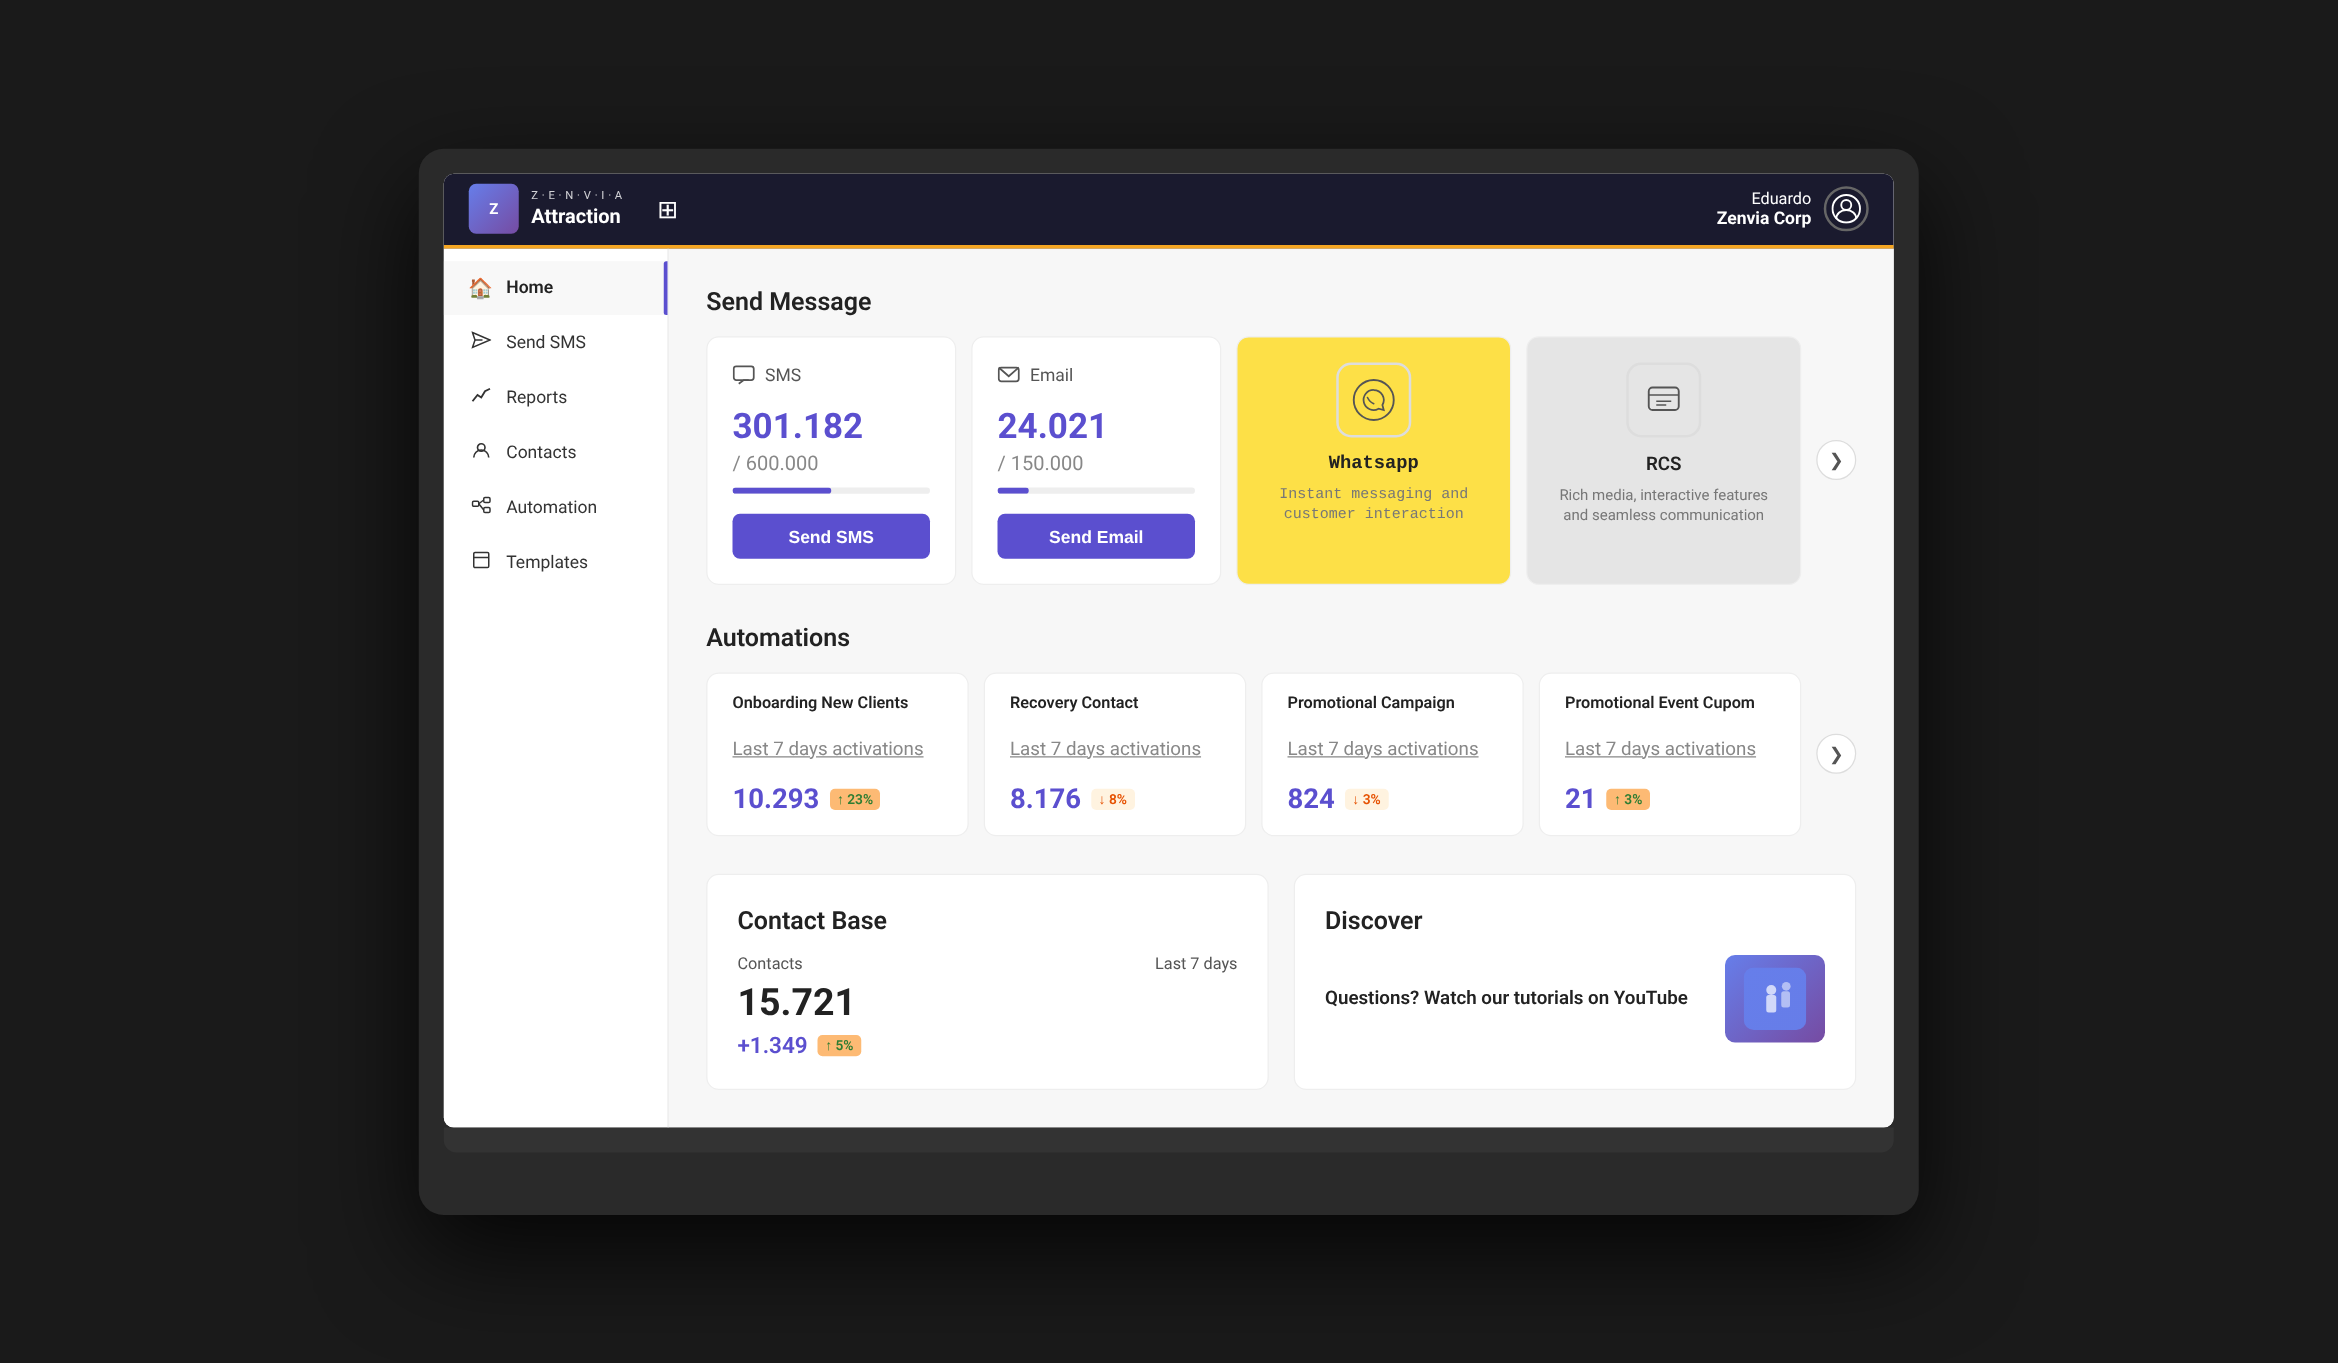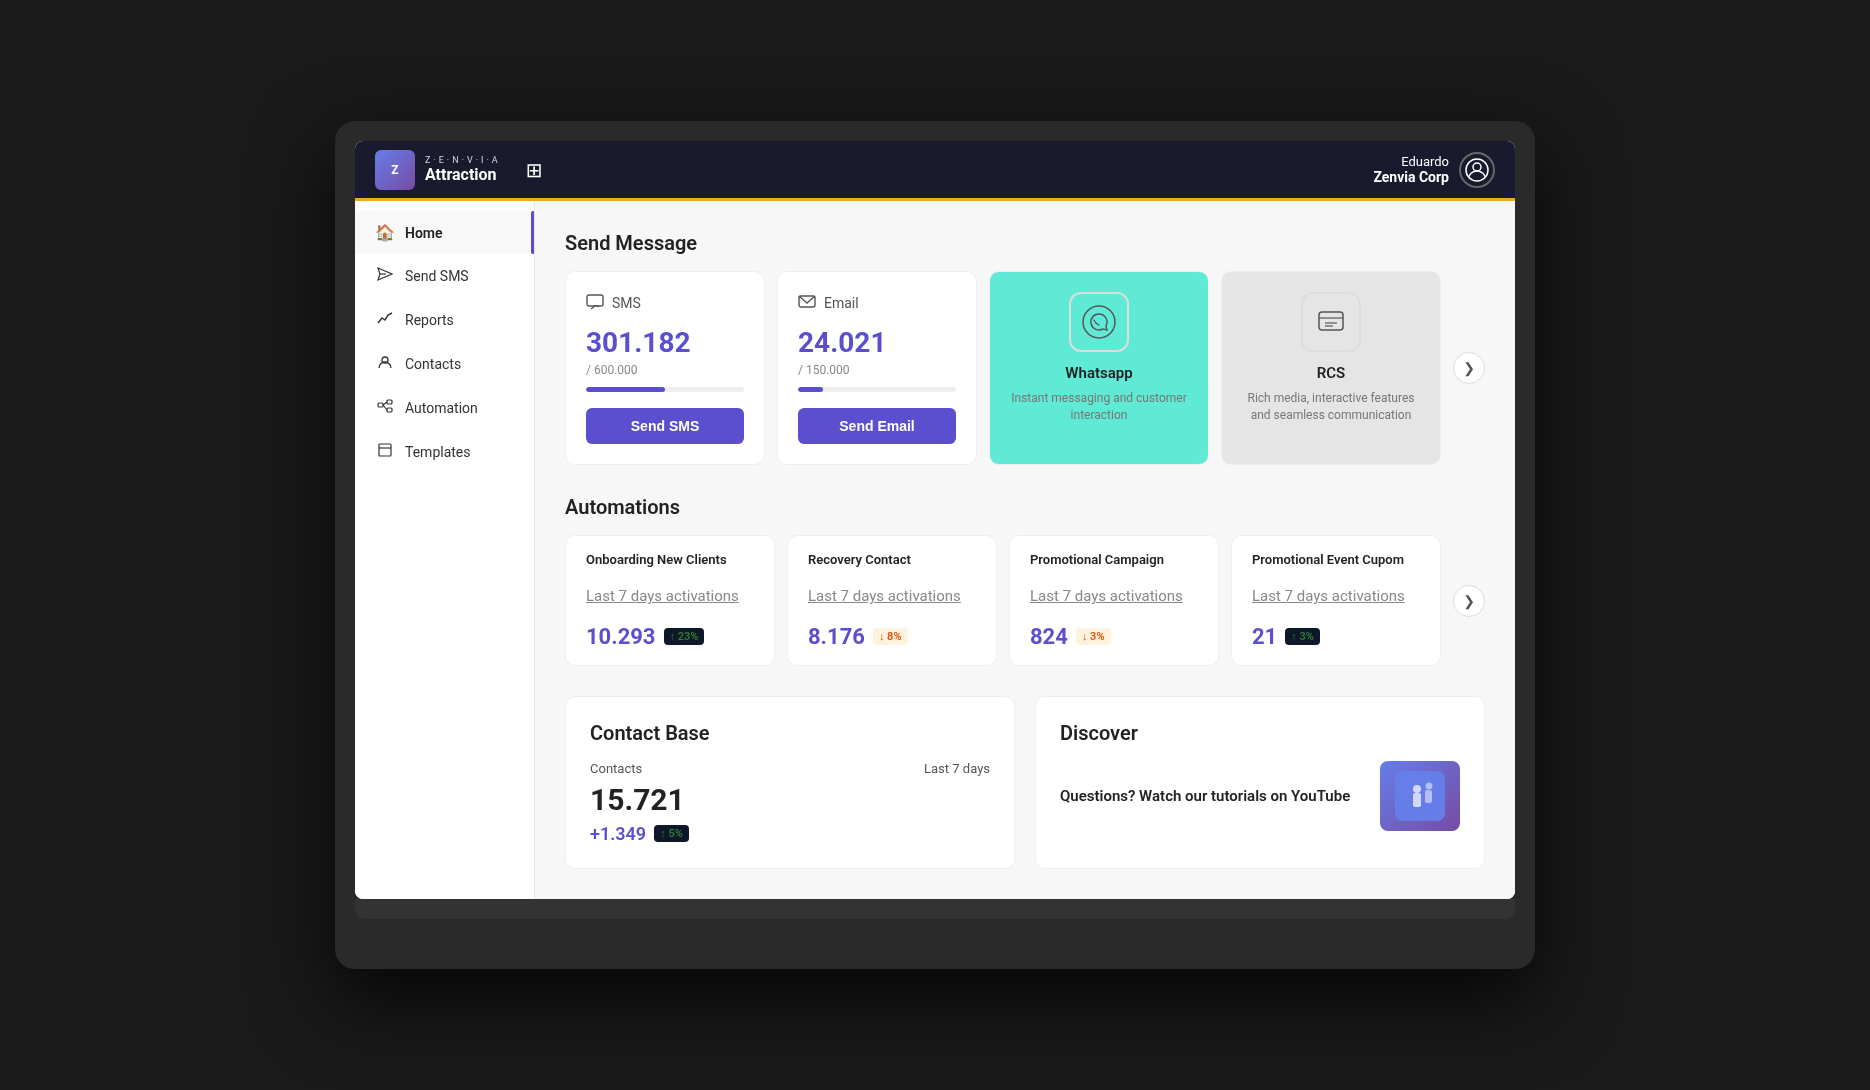--- a/index.html
+++ b/index.html
@@ -157,21 +157,21 @@
       color: #555;
     }
     .card-icon { font-size: 16px; }
     .card-value {
       font-size: 28px;
       font-weight: 700;
       color: #5b4fcf;
       margin-bottom: 4px;
     }
     .card-sub {
-      font-size: 12px;
+      font-size: 16px;
       color: #888;
       margin-bottom: 10px;
     }
     .progress-bar {
       height: 5px;
       background: #eee;
       border-radius: 3px;
       margin-bottom: 16px;
       overflow: hidden;
     }
@@ -262,21 +262,21 @@
     }
     .badge {
       display: flex;
       align-items: center;
       gap: 3px;
       padding: 2px 6px;
       border-radius: 4px;
       font-size: 11px;
       font-weight: 600;
     }
-    .badge-up { background: #0f172a; color: #2e7d32; }
+    .badge-up { background: #fdba74; color: #2e7d32; }
     .badge-down { background: #fff3e0; color: #e65100; }
     
     .bottom-sections {
       display: flex;
       gap: 20px;
     }
     .contact-base-section {
       flex: 1;
       background: white;
       border-radius: 10px;
@@ -470,21 +470,21 @@
               <span>Email</span>
             </div>
             <div class="card-value">24.021</div>
             <div class="card-sub">/ 150.000</div>
             <div class="progress-bar">
               <div class="progress-fill" style="width:16%"></div>
             </div>
             <button class="send-btn">Send Email</button>
           </div>
 
-          <div class="card card-center" style="background:#5eead4;">
+          <div class="card card-center" style="background:#fde047;font-family:Liberation Mono, monospace;">
             <div class="card-icon-large">
               <svg width="36" height="36" viewBox="0 0 36 36" fill="none">
                 <circle cx="18" cy="18" r="16" stroke="#555" stroke-width="1.5"></circle>
                 <path d="M18 10a8 8 0 0 1 6.93 12L26 26l-4.13-1.08A8 8 0 1 1 18 10z" stroke="#555" stroke-width="1.4" fill="none"></path>
                 <path d="M13 16s1 2 2 3 3 2 3 2" stroke="#555" stroke-width="1.3" stroke-linecap="round"></path>
               </svg>
             </div>
             <div class="card-name">Whatsapp</div>
             <div class="card-desc">Instant messaging and customer interaction</div>
           </div>

